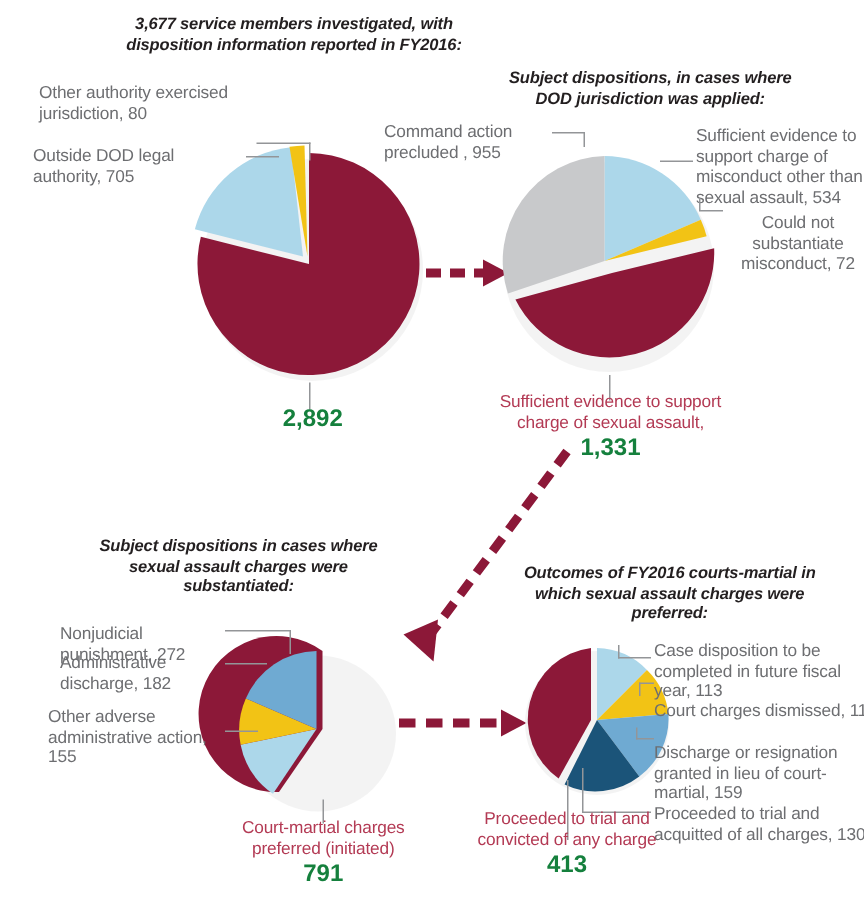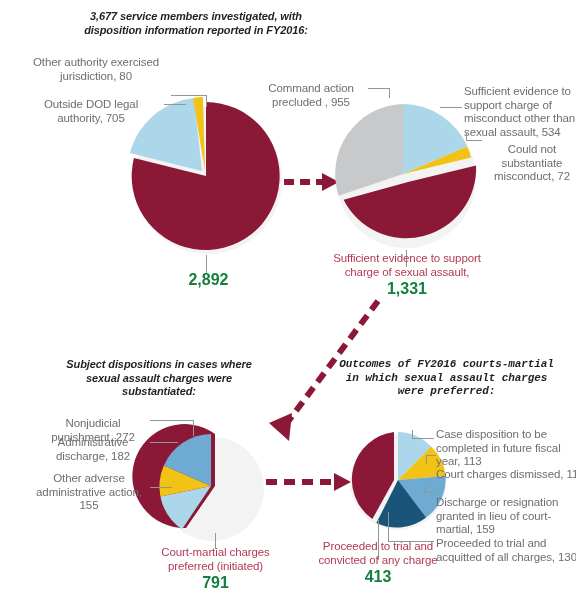--- a/index.html
+++ b/index.html
@@ -24,21 +24,21 @@
     letter-spacing:-0.1px;
   }
 
   .lbl{
     position:absolute;
     font-size:11.5px;
     line-height:13.5px;
     color:#6d6e71;
     letter-spacing:-0.1px;
   }
-  .lbl.r{text-align:center;}
+  .lbl.r{text-align:left;}
   .lbl.l{text-align:left;}
 
   .redlbl{
     position:absolute;
     font-size:11.5px;
     line-height:13.5px;
     color:#b33a54;
     text-align:center;
     letter-spacing:-0.1px;
   }
@@ -85,20 +85,21 @@
   <div class="leader v" style="left:190px;top:255px;height:18px;"></div>
   <div class="redlbl" style="left:110px;top:270px;width:165px;">
     <span class="big">2,892</span>
   </div>
 
   <svg class="arrow" style="left:268px;top:170px;" width="58" height="24" viewBox="0 0 58 24">
     <line x1="0" y1="12" x2="40" y2="12" stroke="#8c1838" stroke-width="6" stroke-dasharray="10,6"></line>
     <polygon points="38,3 55,12 38,21" fill="#8c1838"></polygon>
   </svg>
 
+  <div class="chart-title" style="left:310px;top:46px;width:215px;">Subject dispositions, in cases where DOD jurisdiction was applied:</div>
 
   <svg class="pie" style="left:312px;top:88px;" width="170" height="180" viewBox="0 0 170 180">
     <ellipse cx="78" cy="90" rx="70" ry="70" fill="#e9e9ea" opacity="0.55"></ellipse>
 
     <path d="M 75 86 L 75 16 A 70 70 0 0 1 139.2 58.5 Z" fill="#acd7ea"></path>
 
     <path d="M 75 86 L 139.2 58.5 A 70 70 0 0 1 143.1 69.5 Z" fill="#f2c315"></path>
 
     <path d="M 80 94 L 148.1 77.5 A 70 70 0 0 1 15.6 111.7 Z" fill="#8c1838"></path>
 
@@ -110,21 +111,21 @@
   <div class="leader v" style="left:373px;top:88px;height:10px;"></div>
 
   <div class="lbl l" style="left:448px;top:85px;width:128px;">Sufficient evidence to support charge of misconduct other than sexual assault, 534</div>
   <div class="leader h" style="left:424px;top:107px;width:22px;"></div>
 
   <div class="lbl l" style="left:464px;top:143px;width:104px;text-align:center;">Could not substantiate misconduct, 72</div>
   <div class="leader h" style="left:450px;top:140px;width:16px;"></div>
   <div class="leader v" style="left:450px;top:132px;height:8px;"></div>
 
   <div class="leader v" style="left:390px;top:250px;height:17px;"></div>
-  <div class="redlbl" style="left:315px;top:252px;width:152px;">
+  <div class="redlbl" style="left:315px;top:262px;width:152px;">
     <span>Sufficient evidence to support charge of sexual assault,</span>
     <span class="big">1,331</span>
   </div>
 
   <svg class="arrow" style="left:240px;top:295px;" width="130" height="170" viewBox="0 0 130 170">
     <line x1="122" y1="6" x2="28" y2="132" stroke="#8c1838" stroke-width="6" stroke-dasharray="11,7"></line>
     <polygon points="36,118 33,146 13,128" fill="#8c1838"></polygon>
   </svg>
 
   <div class="chart-title" style="left:38px;top:358px;width:210px;">Subject dispositions in cases where sexual assault charges were substantiated:</div>
@@ -155,21 +156,21 @@
   <div class="redlbl" style="left:128px;top:546px;width:143px;">
     <span>Court-martial charges preferred (initiated)</span>
     <span class="big">791</span>
   </div>
 
   <svg class="arrow" style="left:250px;top:470px;" width="88" height="24" viewBox="0 0 88 24">
     <line x1="0" y1="12" x2="70" y2="12" stroke="#8c1838" stroke-width="6" stroke-dasharray="11,7"></line>
     <polygon points="68,3 85,12 68,21" fill="#8c1838"></polygon>
   </svg>
 
-  <div class="chart-title" style="left:318px;top:358px;width:225px;font-family:Liberation Mono, monospace;">Outcomes of FY2016 courts-martial in which sexual assault charges were preferred:</div>
+  <div class="chart-title" style="left:318px;top:376px;width:225px;">Outcomes of FY2016 courts-martial in which sexual assault charges were preferred:</div>
 
   <svg class="pie" style="left:330px;top:420px;" width="120" height="120" viewBox="0 0 120 120">
     <ellipse cx="52" cy="62" rx="48" ry="48" fill="#e9e9ea" opacity="0.55"></ellipse>
 
     <path d="M 52 60 L 52 12 A 48 48 0 0 1 85.3 26.6 Z" fill="#acd7ea"></path>
 
     <path d="M 52 60 L 85.3 26.6 A 48 48 0 0 1 99.6 56.0 Z" fill="#f2c315"></path>
 
     <path d="M 52 60 L 99.6 56.0 A 48 48 0 0 1 80.2 97.6 Z" fill="#6faad2"></path>
 

